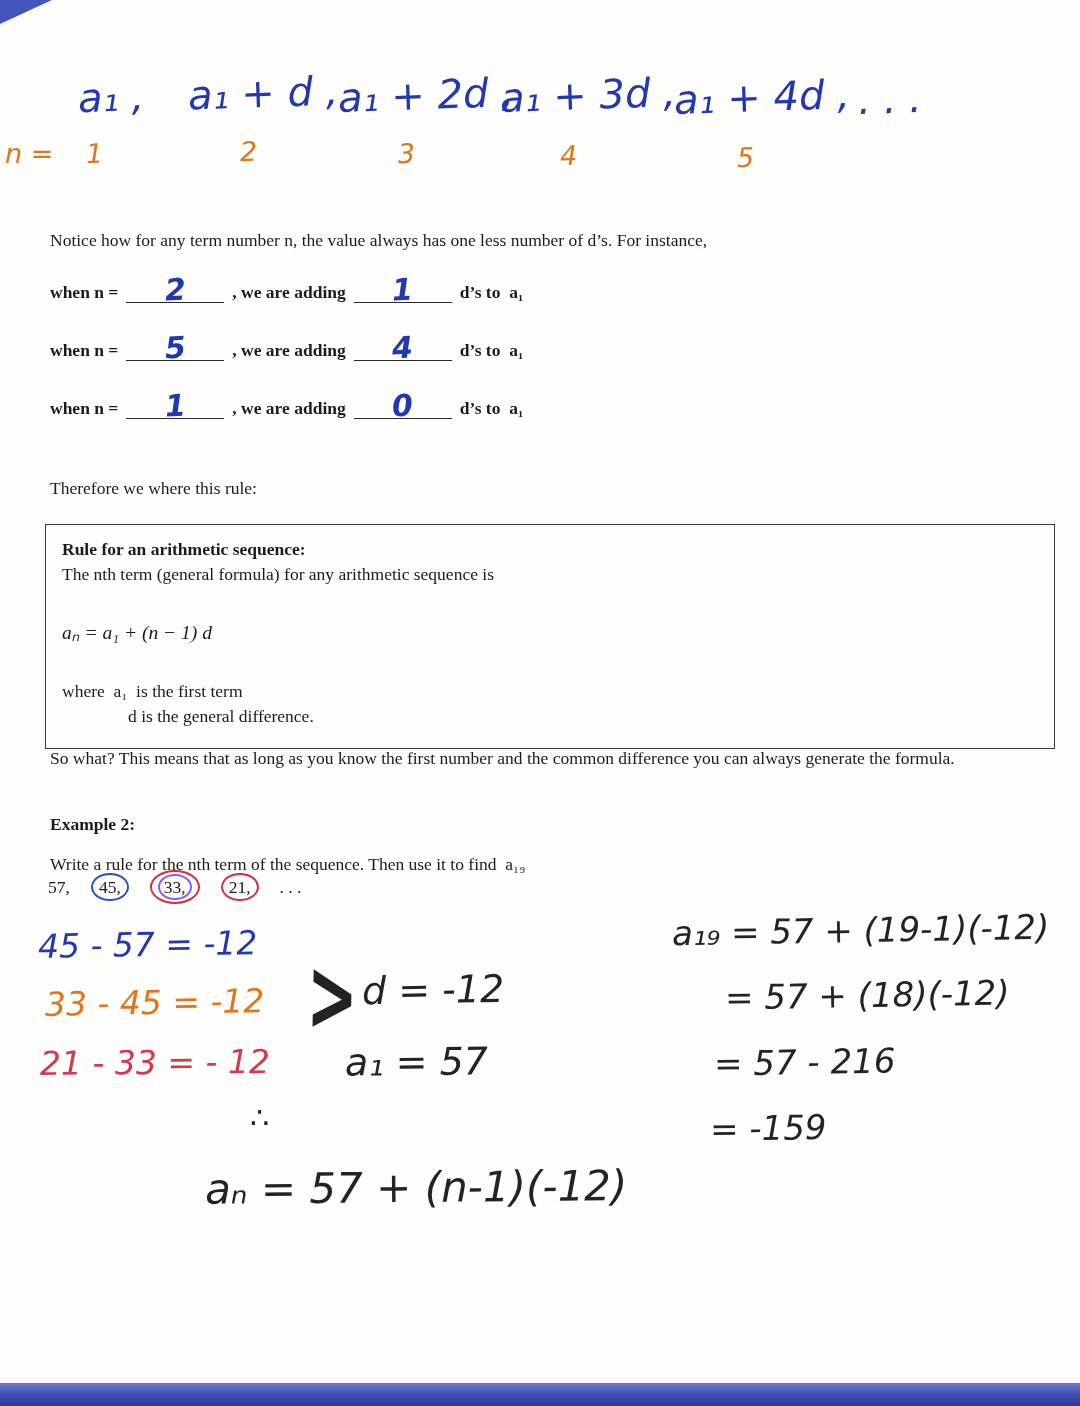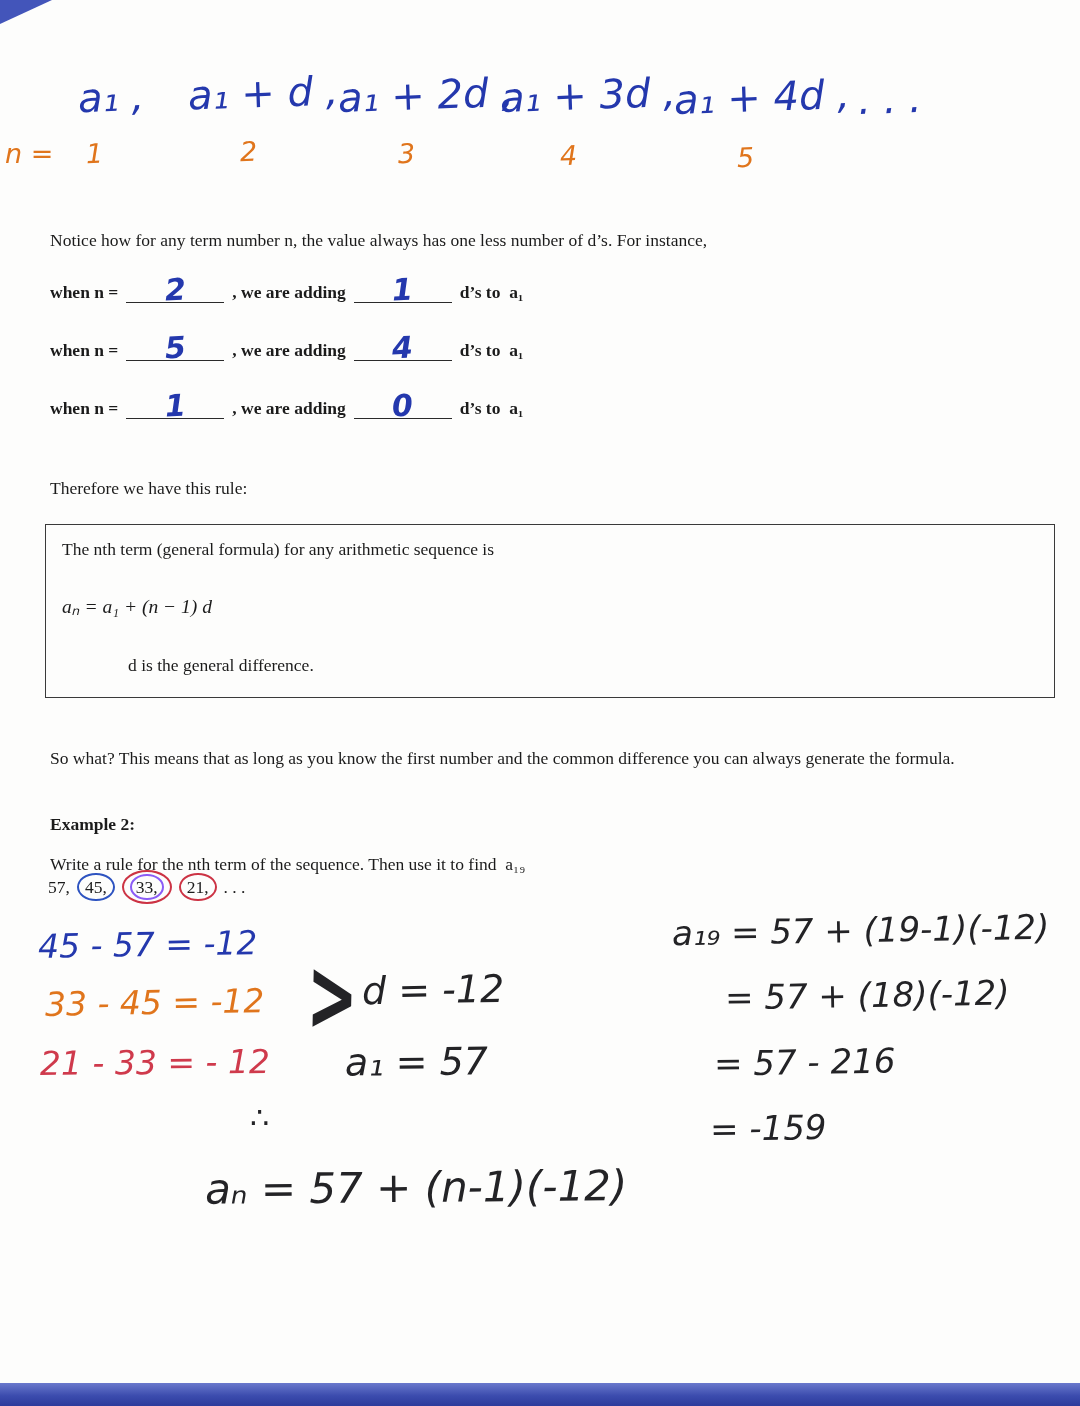--- a/index.html
+++ b/index.html
@@ -60,21 +60,21 @@
   }
   .rule-formula {
     text-align: left;
     font-style: italic;
     font-size: 19.5px;
     margin: 30px 0 34px 0;
   }
   .where-indent { padding-left: 66px; }
 
   
-  .ex-seq { display: flex; align-items: center; gap: 7px; font-size: 17.5px; }
+  .ex-seq { display: flex; align-items: center; gap: 21px; font-size: 17.5px; }
   .ring { display: inline-block; border-radius: 50%; line-height: 1.15; }
   .ring-blue { border: 2px solid #2d53c0; padding: 2px 6px; }
   .ring-red  { border: 2px solid #cc3344; padding: 2px 6px; }
   .ring-inner-blue { border: 2px solid #8b5cf6; border-radius: 50%; padding: 1px 4px; display: inline-block; }
 
   
   .work { white-space: nowrap; }
   .w-diff { font-size: 33px; }
   .w-brace {
     font-size: 58px;
@@ -142,25 +142,27 @@
   </div>
 
   <div class="abs when-row printed" style="left:50px; top:384px;">
     <span>when n =</span>
     <span class="blank"><span class="ans hw ink-blue">1</span></span>
     <span>, we are adding</span>
     <span class="blank"><span class="ans hw ink-blue">0</span></span>
     <span class="keep-space">d’s to  a₁</span>
   </div>
 
-  <div class="abs printed" style="left:50px; top:476px;">Therefore we have this rule:</div>
+  <div class="abs printed" style="left:50px; top:476px;">Therefore we where this rule:</div>
 
   <div class="abs rule-box" style="left:45px; top:524px;">
+    <div class="printed bold">Rule for an arithmetic sequence:</div>
     <div class="printed">The nth term (general formula) for any arithmetic sequence is</div>
     <div class="rule-formula">aₙ = a₁ + (n − 1) d</div>
+    <div class="printed keep-space">where  a₁  is the first term</div>
     <div class="printed where-indent">d is the general difference.</div>
   </div>
 
   <div class="abs printed" style="left:50px; top:746px; width:945px;">So what? This means that as long as you know the first number and the common difference you can always generate the formula.</div>
 
   <div class="abs printed bold" style="left:50px; top:812px;">Example 2:</div>
   <div class="abs printed keep-space" style="left:50px; top:840px; width:900px;">Write a rule for the nth term of the sequence. Then use it to find  a₁₉</div>
 
   <div class="abs ex-seq" style="left:48px; top:870px;">
     <span>57,</span>

